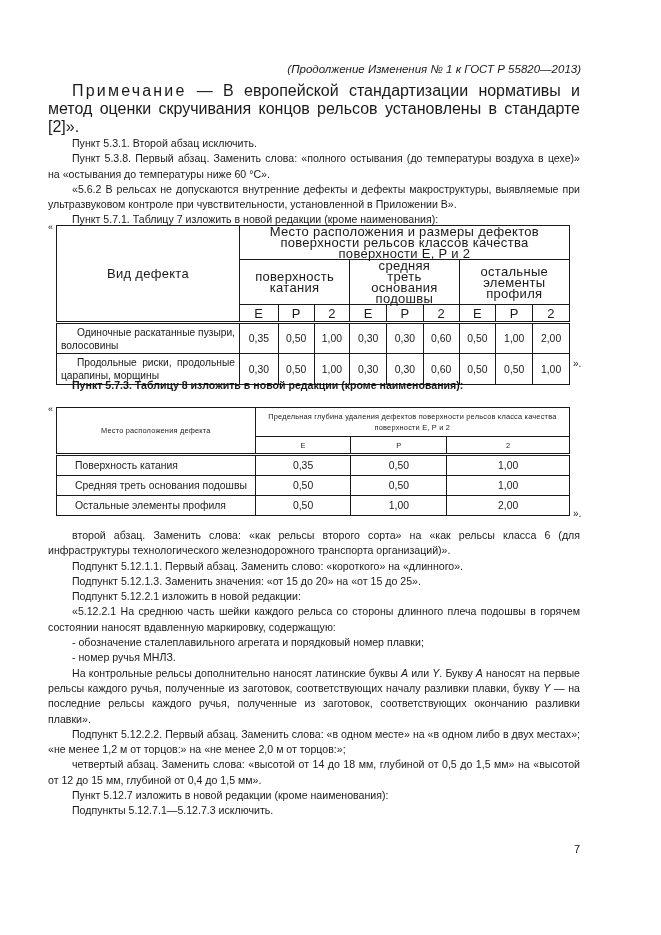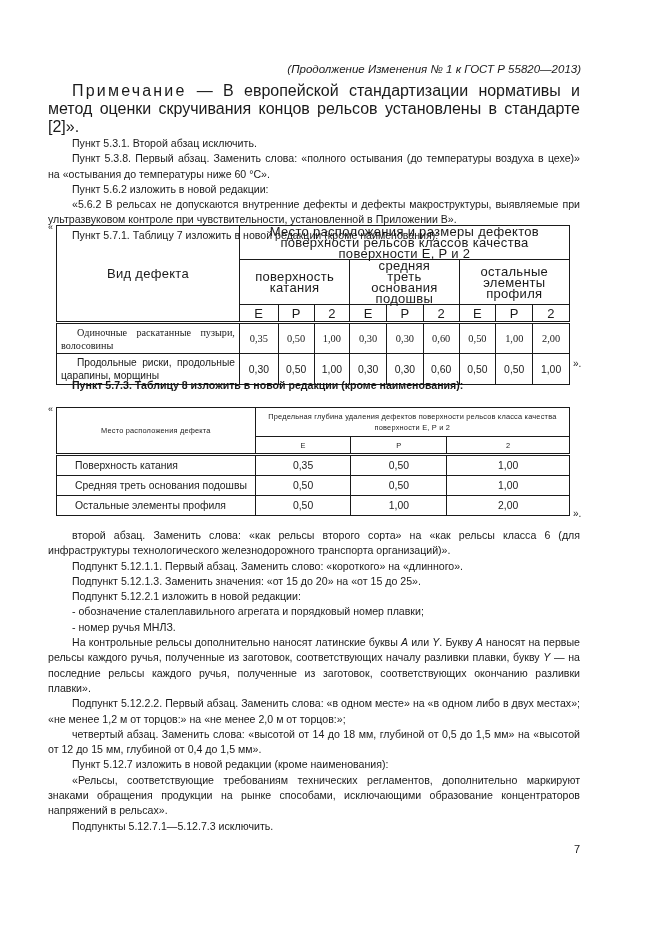--- a/index.html
+++ b/index.html
@@ -30,21 +30,20 @@
 <body>
 
 <div class="page">
 
   <div class="header">(Продолжение Изменения № 1 к ГОСТ Р 55820—2013)</div>
 
   <div class="txt" style="top:82px;">
     <p class="note"><span class="spaced">Примечание</span><span> — В европейской стандартизации нормативы и метод оценки скручивания концов рельсов установлены в стандарте [2]».</span></p>
     <p style="">Пункт 5.3.1. Второй абзац исключить.</p>
     <p>Пункт 5.3.8. Первый абзац. Заменить слова: «полного остывания (до температуры воздуха в цехе)» на «остывания до температуры ниже 60 °С».</p>
-    <p>Пункт 5.6.2 изложить в новой редакции:</p>
     <p>«5.6.2 В рельсах не допускаются внутренние дефекты и дефекты макроструктуры, выявляемые при ультразвуковом контроле при чувствительности, установленной в Приложении В».</p>
     <p>Пункт 5.7.1. Таблицу 7 изложить в новой редакции (кроме наименования):</p>
   </div>
 
   <span class="quote-l" style="left:48px; top:222px;">«</span>
   <table class="t7">
     <colgroup>
       <col style="width:174px">
       <col style="width:37px">
         <col style="width:34px">
@@ -70,21 +69,21 @@
       <td class="hd">Е</td>
       <td class="hd">Р</td>
       <td class="hd">2</td>
       <td class="hd">Е</td>
       <td class="hd">Р</td>
       <td class="hd">2</td>
       <td class="hd">Е</td>
       <td class="hd">Р</td>
       <td class="hd">2</td>
     </tr>
-    <tr class="dbl-top" style="height:31px;font-family:Liberation Serif, serif;">
+    <tr class="dbl-top" style="height:31px;">
       <td class="rowlbl">Одиночные раскатанные пузыри, волосовины</td>
       <td class="val">0,35</td>
       <td class="val">0,50</td>
       <td class="val">1,00</td>
       <td class="val">0,30</td>
       <td class="val">0,30</td>
       <td class="val">0,60</td>
       <td class="val">0,50</td>
       <td class="val">1,00</td>
       <td class="val">2,00</td>
@@ -147,24 +146,24 @@
     </tr>
   </tbody>
     </table>
   <span class="quote-r" style="left:573px; top:508px;">».</span>
 
   <div class="txt" style="top:528px;">
     <p>второй абзац. Заменить слова: «как рельсы второго сорта» на «как рельсы класса 6 (для инфраструктуры технологического железнодорожного транспорта организаций)».</p>
     <p>Подпункт 5.12.1.1. Первый абзац. Заменить слово: «короткого» на «длинного».</p>
     <p>Подпункт 5.12.1.3. Заменить значения: «от 15 до 20» на «от 15 до 25».</p>
     <p>Подпункт 5.12.2.1 изложить в новой редакции:</p>
+    <p>«5.12.2.1 На среднюю часть шейки каждого рельса со стороны длинного плеча подошвы в горячем состоянии наносят вдавленную маркировку, содержащую:</p>
     <p>- обозначение сталеплавильного агрегата и порядковый номер плавки;</p>
     <p>- номер ручья МНЛЗ.</p>
     <p><span>На контрольные рельсы дополнительно наносят латинские буквы </span><i>A</i><span> или </span><i>Y</i><span>. Букву </span><i>A</i><span> наносят на первые рельсы каждого ручья, полученные из заготовок, соответствующих началу разливки плавки, букву </span><i>Y</i><span> — на последние рельсы каждого ручья, полученные из заготовок, соответствующих окончанию разливки плавки».</span></p>
     <p>Подпункт 5.12.2.2. Первый абзац. Заменить слова: «в одном месте» на «в одном либо в двух местах»; «не менее 1,2 м от торцов:» на «не менее 2,0 м от торцов:»;</p>
     <p>четвертый абзац. Заменить слова: «высотой от 14 до 18 мм, глубиной от 0,5 до 1,5 мм» на «высотой от 12 до 15 мм, глубиной от 0,4 до 1,5 мм».</p>
     <p>Пункт 5.12.7 изложить в новой редакции (кроме наименования):</p>
-    <p>«Рельсы, соответствующие требованиям технических регламентов, дополнительно маркируют знаками обращения продукции на рынке способами, исключающими образование концентраторов напряжений в рельсах».</p>
     <p>Подпункты 5.12.7.1—5.12.7.3 исключить.</p>
   </div>
 
   <div class="pagenum">7</div>
 </div>
 
 </body></html>

